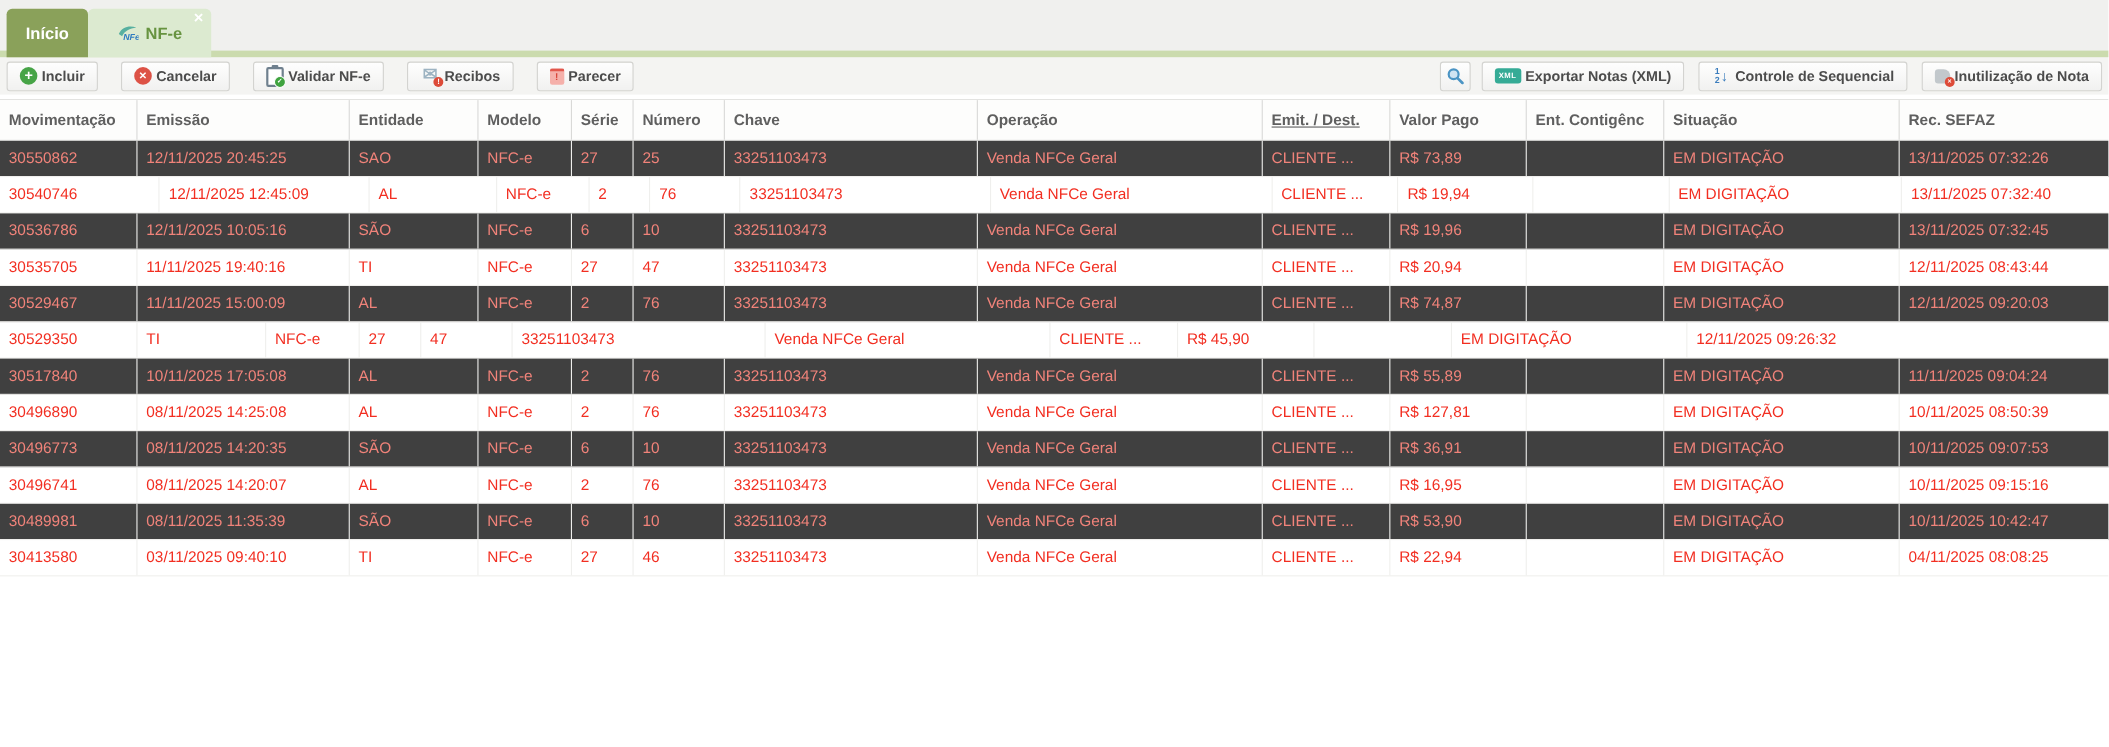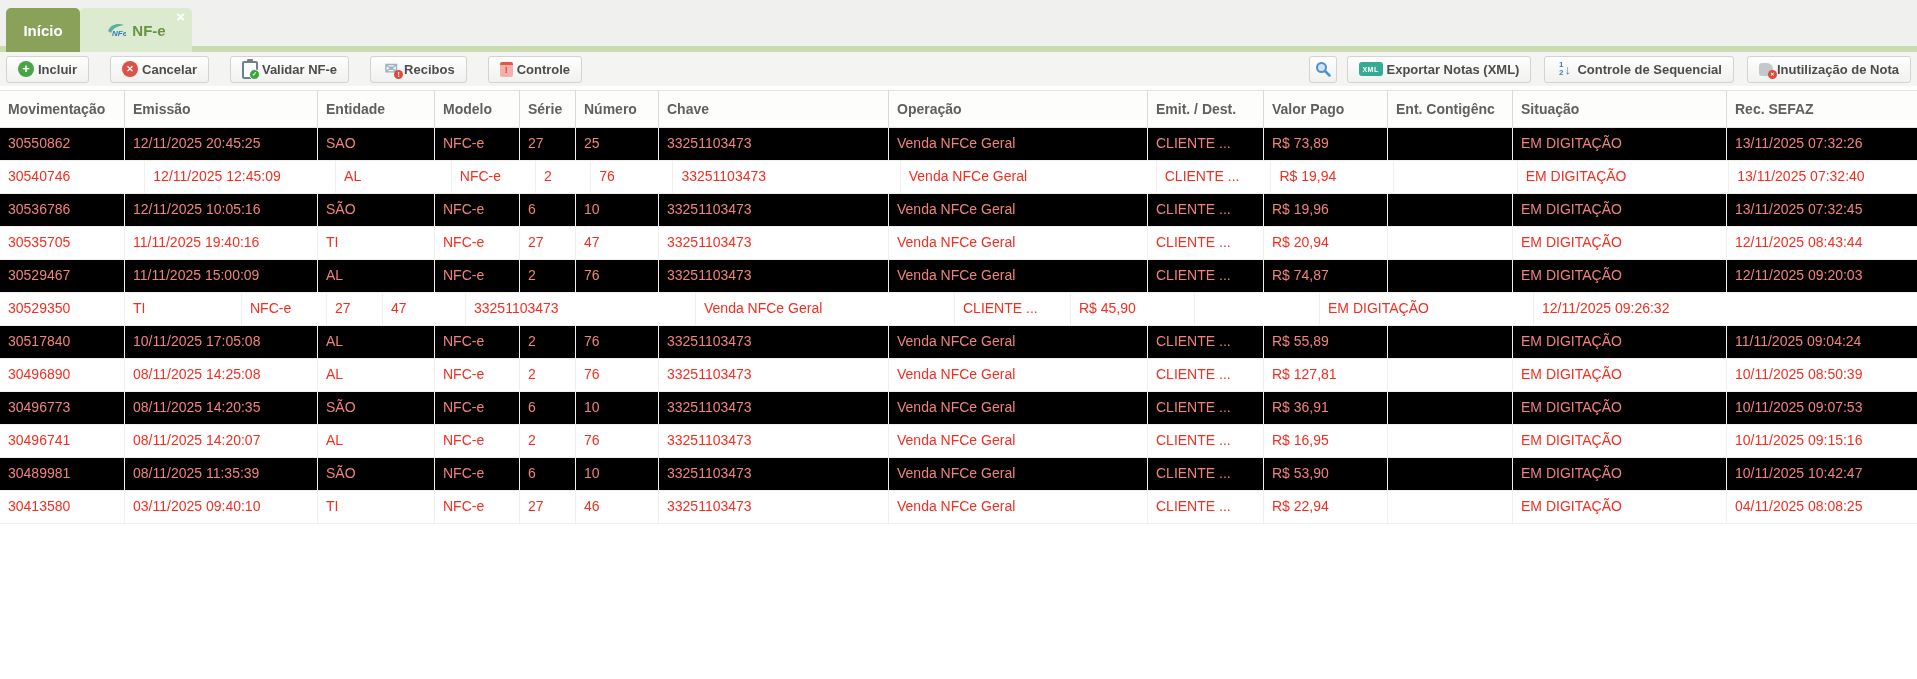--- a/index.html
+++ b/index.html
@@ -56,21 +56,21 @@
   
   .grid{margin-top:4px;border-top:1px solid #e3e3e1;}
   .grid-header{display:flex;height:36px;background:#fdfdfc;border-bottom:1px solid #e6e6e4;}
   .hcell{box-sizing:border-box;height:36px;line-height:36px;padding:0 0 0 8px;font-size:14px;font-weight:bold;color:#5f5f5f;
          white-space:nowrap;overflow:hidden;border-right:1px solid #d9d9d7;cursor:pointer;}
   .hcell:last-child{border-right:none;}
   .grow{display:flex;height:32px;border-bottom:1px solid #f0efed;cursor:pointer;}
   .gcell{box-sizing:border-box;height:32px;line-height:31px;padding:0 0 0 8px;font-size:14px;
          white-space:nowrap;overflow:hidden;border-right:1px solid #efefed;}
   .gcell:last-child{border-right:none;}
-  .row-muted{background:#000000;color:#f1837a;}
+  .row-muted{background:#404040;color:#f1837a;}
   .row-strong{background:#ffffff;color:#f22e21;}
 </style>
 </head>
 <body>
 
 <div class="app">
 
   <div class="tabbar">
     <div class="tabstrip"></div>
     <div class="tabs">
@@ -103,21 +103,21 @@
       <button class="tbtn">
         <span class="ic ic-clipboard"></span>
         <span>Validar NF-e</span>
       </button>
       <button class="tbtn">
         <span class="ic ic-envelope"></span>
         <span>Recibos</span>
       </button>
       <button class="tbtn">
         <span class="ic ic-note"></span>
-        <span>Controle</span>
+        <span>Parecer</span>
       </button>
     </div>
     <div class="tspacer"></div>
     <button class="tbtn tbtn-icononly">
       <span class="ic ic-search">
         <svg width="16" height="16" viewBox="0 0 16 16">
           <circle cx="6.5" cy="6.5" r="4.5" fill="#cfe3f2" stroke="#4b94c4" stroke-width="2"></circle>
           <line x1="10" y1="10" x2="14.5" y2="14.5" stroke="#4b94c4" stroke-width="2.5" stroke-linecap="round"></line>
         </svg>
       </span>
@@ -149,21 +149,21 @@
   <div class="grid">
     <div class="grid-header" id="grid-header">
         <div class="hcell" style="width: 125px;">Movimentação</div>
         <div class="hcell" style="width: 193px;">Emissão</div>
         <div class="hcell" style="width: 117px;">Entidade</div>
         <div class="hcell" style="width: 85px;">Modelo</div>
         <div class="hcell" style="width: 56px;">Série</div>
         <div class="hcell" style="width: 83px;">Número</div>
         <div class="hcell" style="width: 230px;">Chave</div>
         <div class="hcell" style="width: 259px;">Operação</div>
-        <div class="hcell" style="width: 116px;">Emit. / Dest.</div>
+        <div class="hcell" style="width: 116px; text-decoration: underline;">Emit. / Dest.</div>
         <div class="hcell" style="width: 124px;">Valor Pago</div>
         <div class="hcell" style="width: 125px;">Ent. Contigênc</div>
         <div class="hcell" style="width: 214px;">Situação</div>
         <div class="hcell" style="width: 190px;">Rec. SEFAZ</div>
       </div>
     <div class="grid-body" id="grid-body">
         <div class="grow row-muted">
           <div class="gcell" style="width: 125px;">30550862</div>
           <div class="gcell" style="width: 193px;">12/11/2025 20:45:25</div>
           <div class="gcell" style="width: 117px;">SAO</div>

